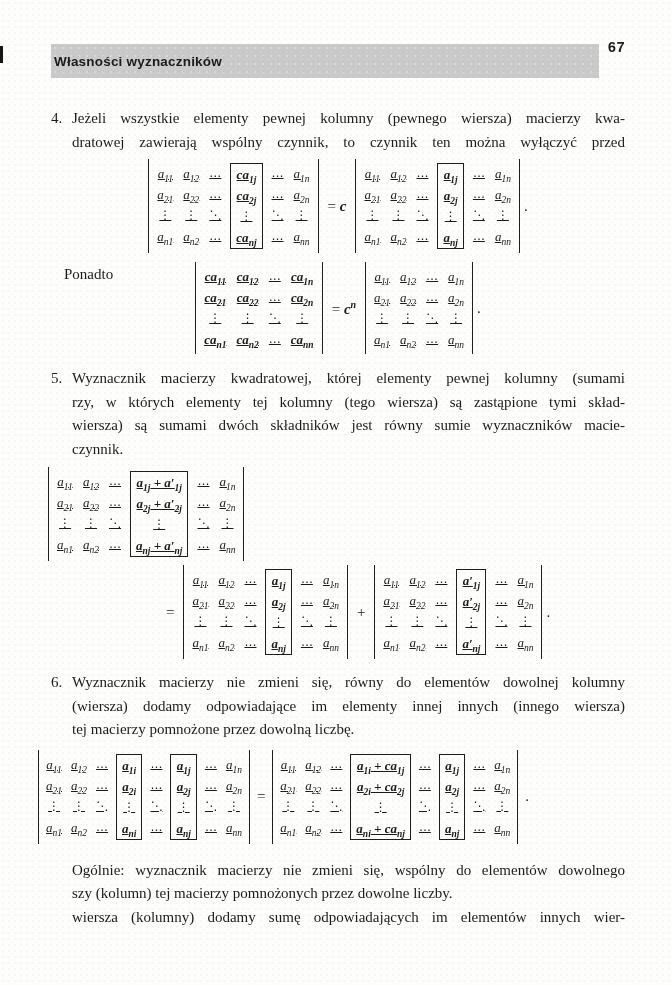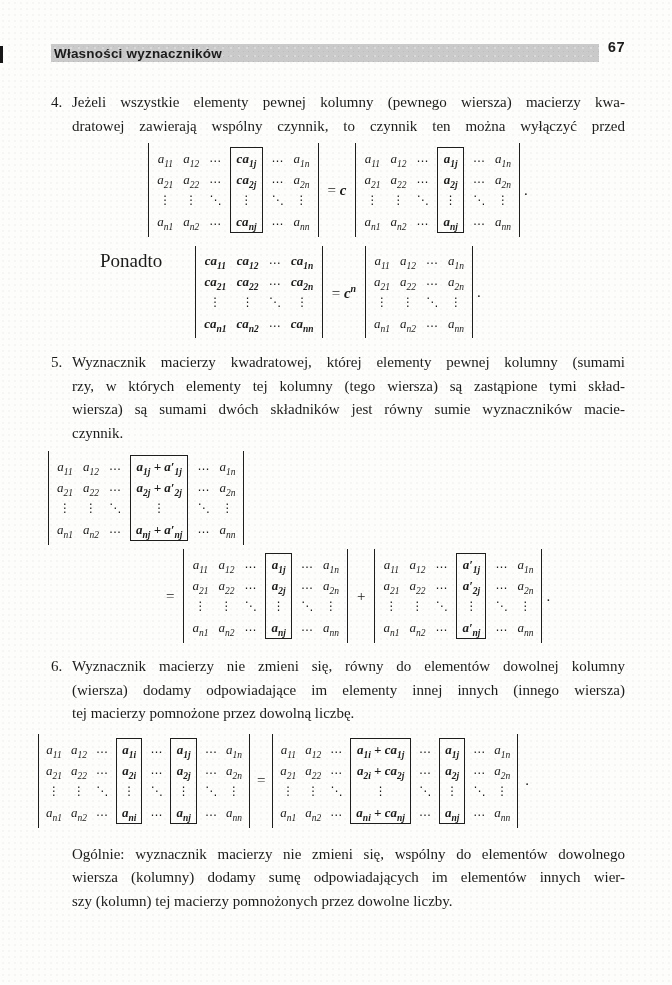--- a/index.html
+++ b/index.html
@@ -15,21 +15,21 @@
     box-sizing:border-box;
   }
   .content { padding:44px 47px 0 51px; }
 
   
   .scan-mark { position:absolute; left:0; top:46px; width:3px; height:17px; background:#161616; }
 
   
   .header-row { display:flex; align-items:flex-start; }
   .header-bar {
-    flex:1; height:18px;
+    flex:1; height:34px;
     background-color:#cacaca;
     background-image:
       radial-gradient(circle, #bcbcbc 0.8px, transparent 1px),
       radial-gradient(circle, #d9d9d9 0.9px, transparent 1.1px);
     background-size:5px 5px, 8px 8px;
     display:flex; align-items:center;
   }
   .header-title {
     font-family:"Liberation Sans","DejaVu Sans",sans-serif;
     font-weight:700; font-size:13.5px; letter-spacing:0.2px;
@@ -50,30 +50,31 @@
   .item-4 { margin-top:29px; }
   .item-5 { margin-top:13px; }
   .item-6 { margin-top:12px; }
   .final-para { margin-top:15px; margin-left:21px; font-size:15px; line-height:23.5px; }
 
   
   .eq { display:flex; align-items:center; font-size:13px; }
   .eq.center { justify-content:center; }
   .eq4a { margin-top:5px; }
   .ponadto-block { position:relative; margin-top:9px; }
-  .ponadto-label { position:absolute; left:13px; top:4px; font-size:19px;margin-left:36px; }
+  .ponadto-label { position:absolute; left:13px; top:4px; font-size:15px; }
   .eq5a { margin-top:6px; margin-left:-3px; }
   .eq5b { margin-top:4px; margin-left:106px; }
   .eq6 { margin-top:8px; margin-left:-13px; }
 
   .det { display:inline-flex; }
   .det-cols {
-    display:inline-flex; gap:8px; align-items:center;
+    display:inline-flex; gap:8px; align-items:flex-start;
     border-left:1.4px solid #1e1e1e; border-right:1.4px solid #1e1e1e;
     padding:4px 7px;
+    text-decoration:underline;
   }
   .det-col { display:flex; flex-direction:column; justify-content:space-between; }
   .det-cell {
     height:21px; line-height:21px; text-align:center;
     font-style:italic; white-space:nowrap; padding:0 1px;
   }
   .det-cell sub { font-size:9.5px; line-height:0; }
   .det-col.boxed { border:1.4px solid #1e1e1e; padding:0 4px; }
   .det-col.boxed .det-cell, .det-col.bold .det-cell { font-weight:700; }
   .det-cell.dots {
@@ -509,18 +510,18 @@
               <span class="det-cell dots">⋮</span>
               <span class="det-cell">a<sub>nn</sub></span>
             </span>
           </span>
         </span>
         <span class="op period">.</span>
       </div>
 
     <div class="final-para">
         <div class="pline">Ogólnie: wyznacznik macierzy nie zmieni się, wspólny do elementów dowolnego</div>
+        <div class="pline last">szy (kolumn) tej macierzy pomnożonych przez dowolne liczby.</div>
         <div class="pline">wiersza (kolumny) dodamy sumę odpowiadających im elementów innych wier-</div>
-        <div class="pline last">szy (kolumn) tej macierzy pomnożonych przez dowolne liczby.</div>
       </div>
 
   </div>
 </div>
 
 </body></html>

